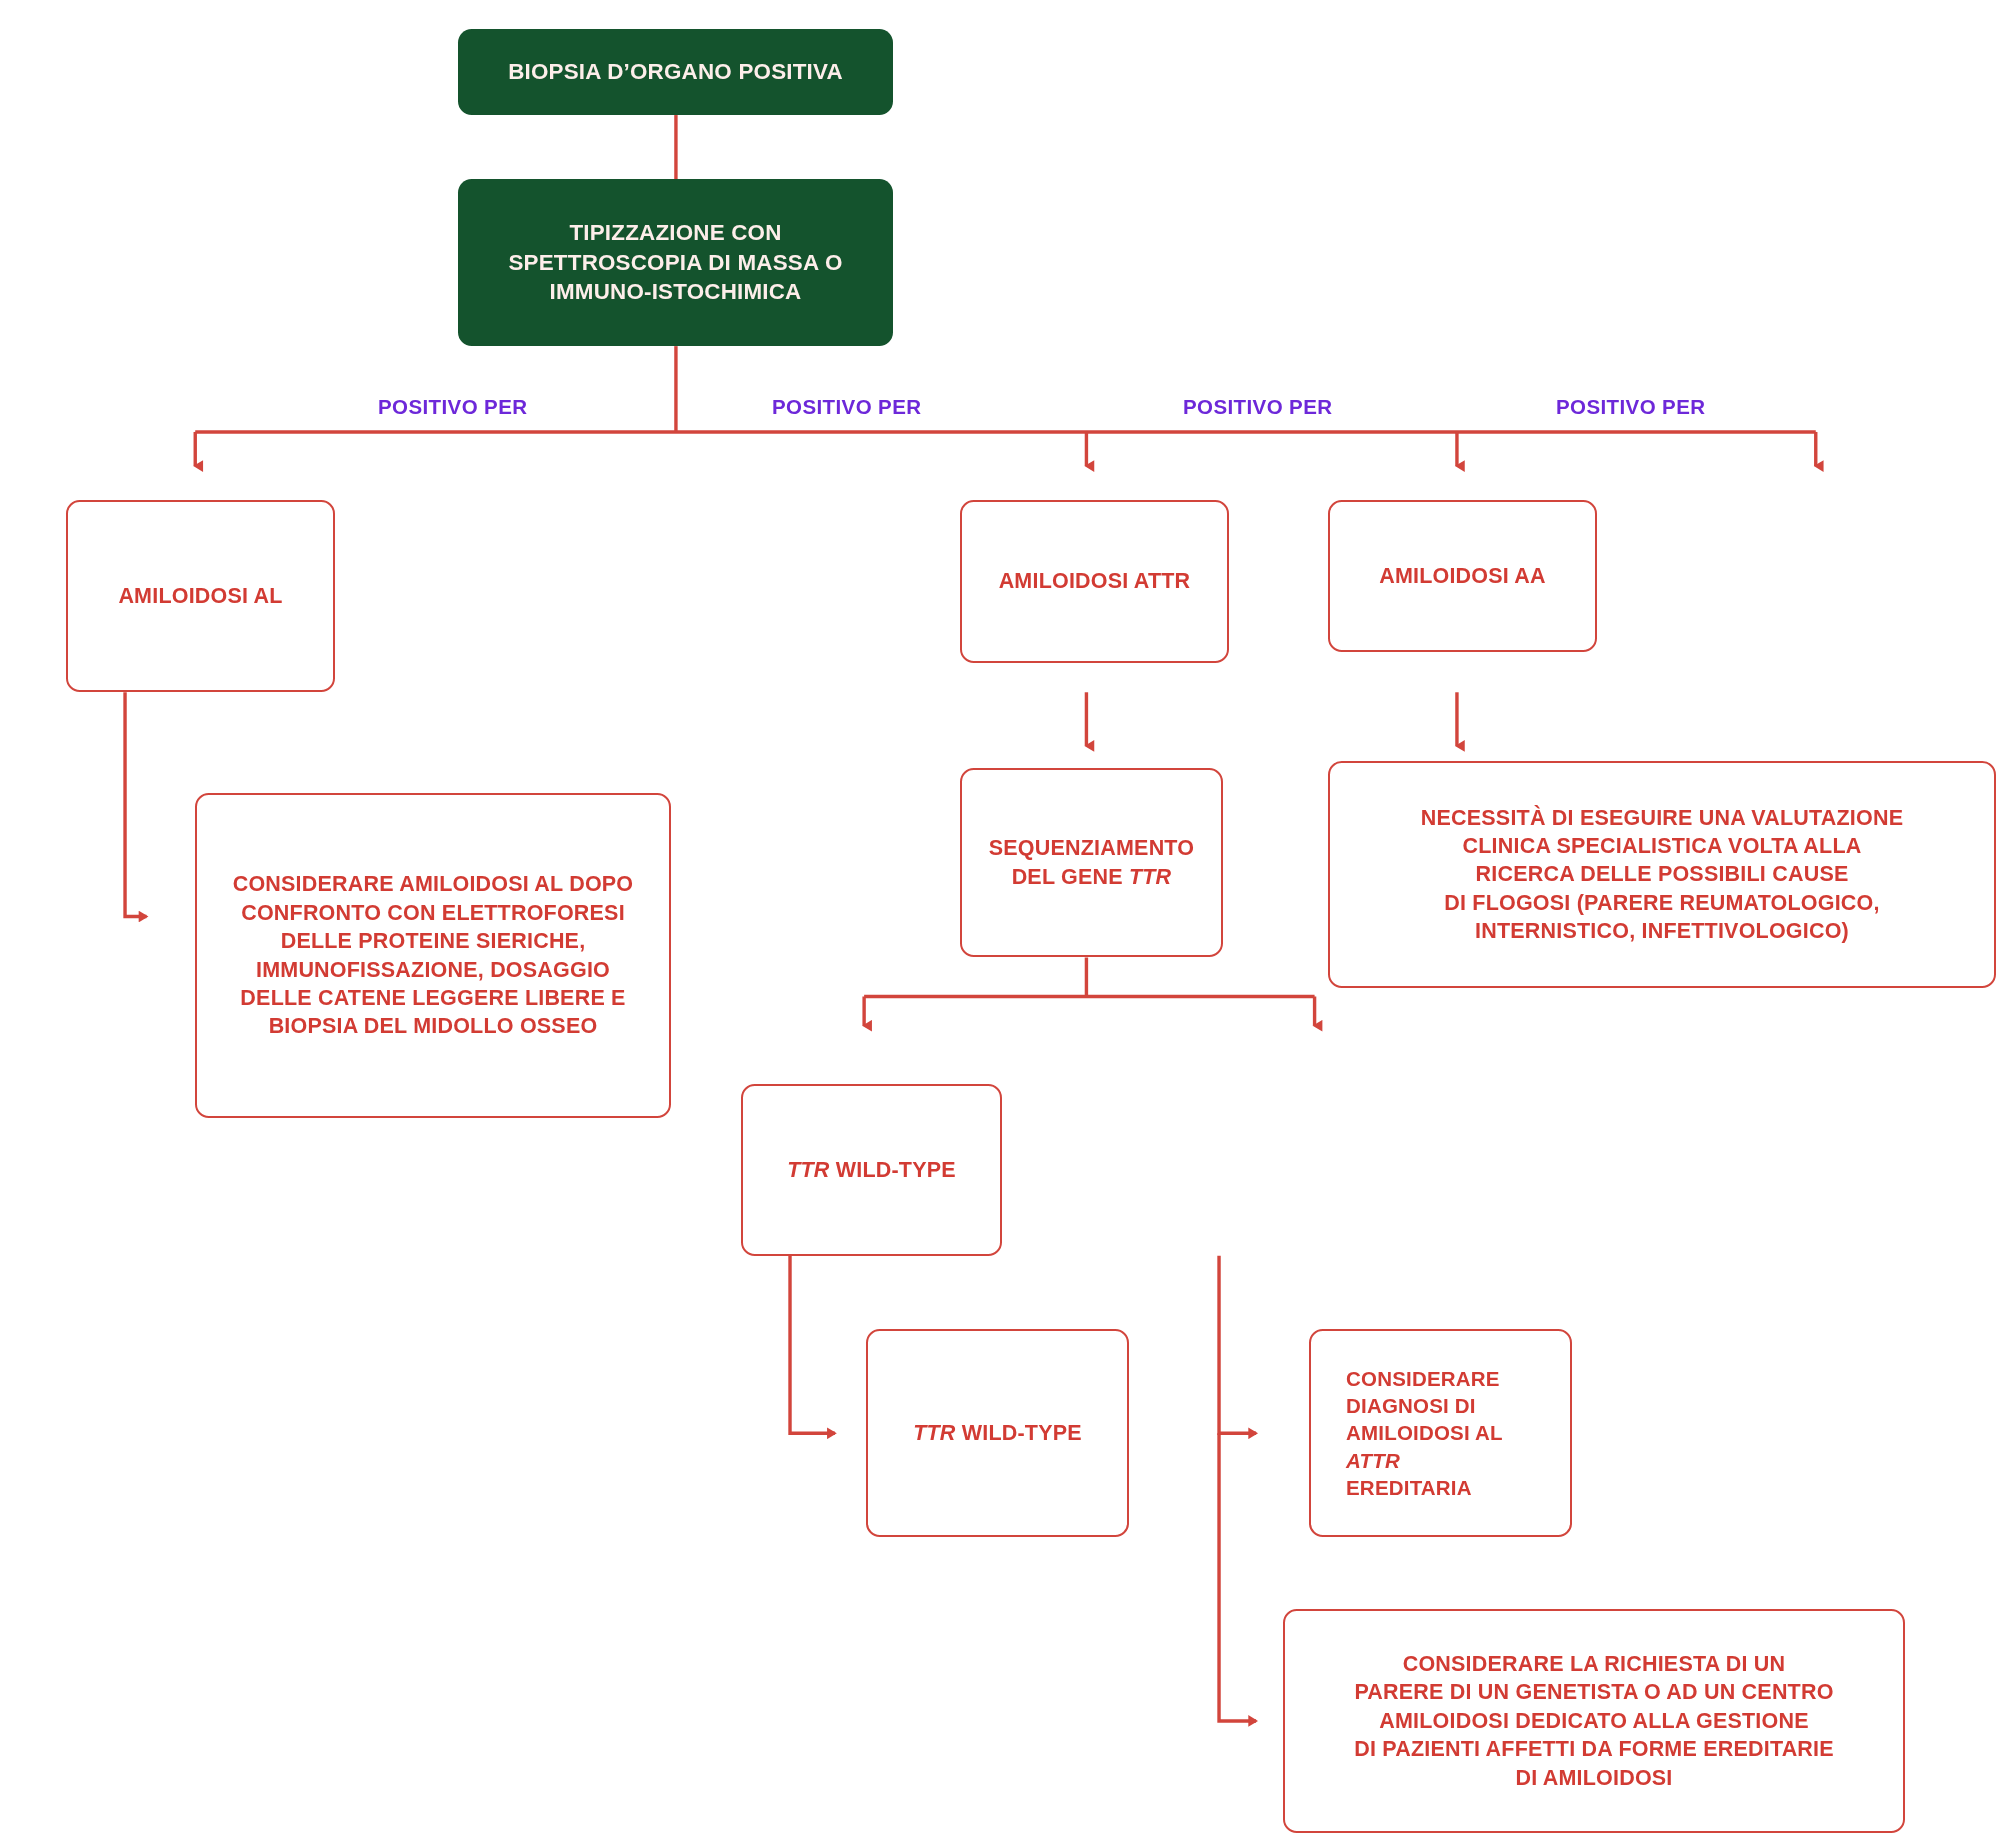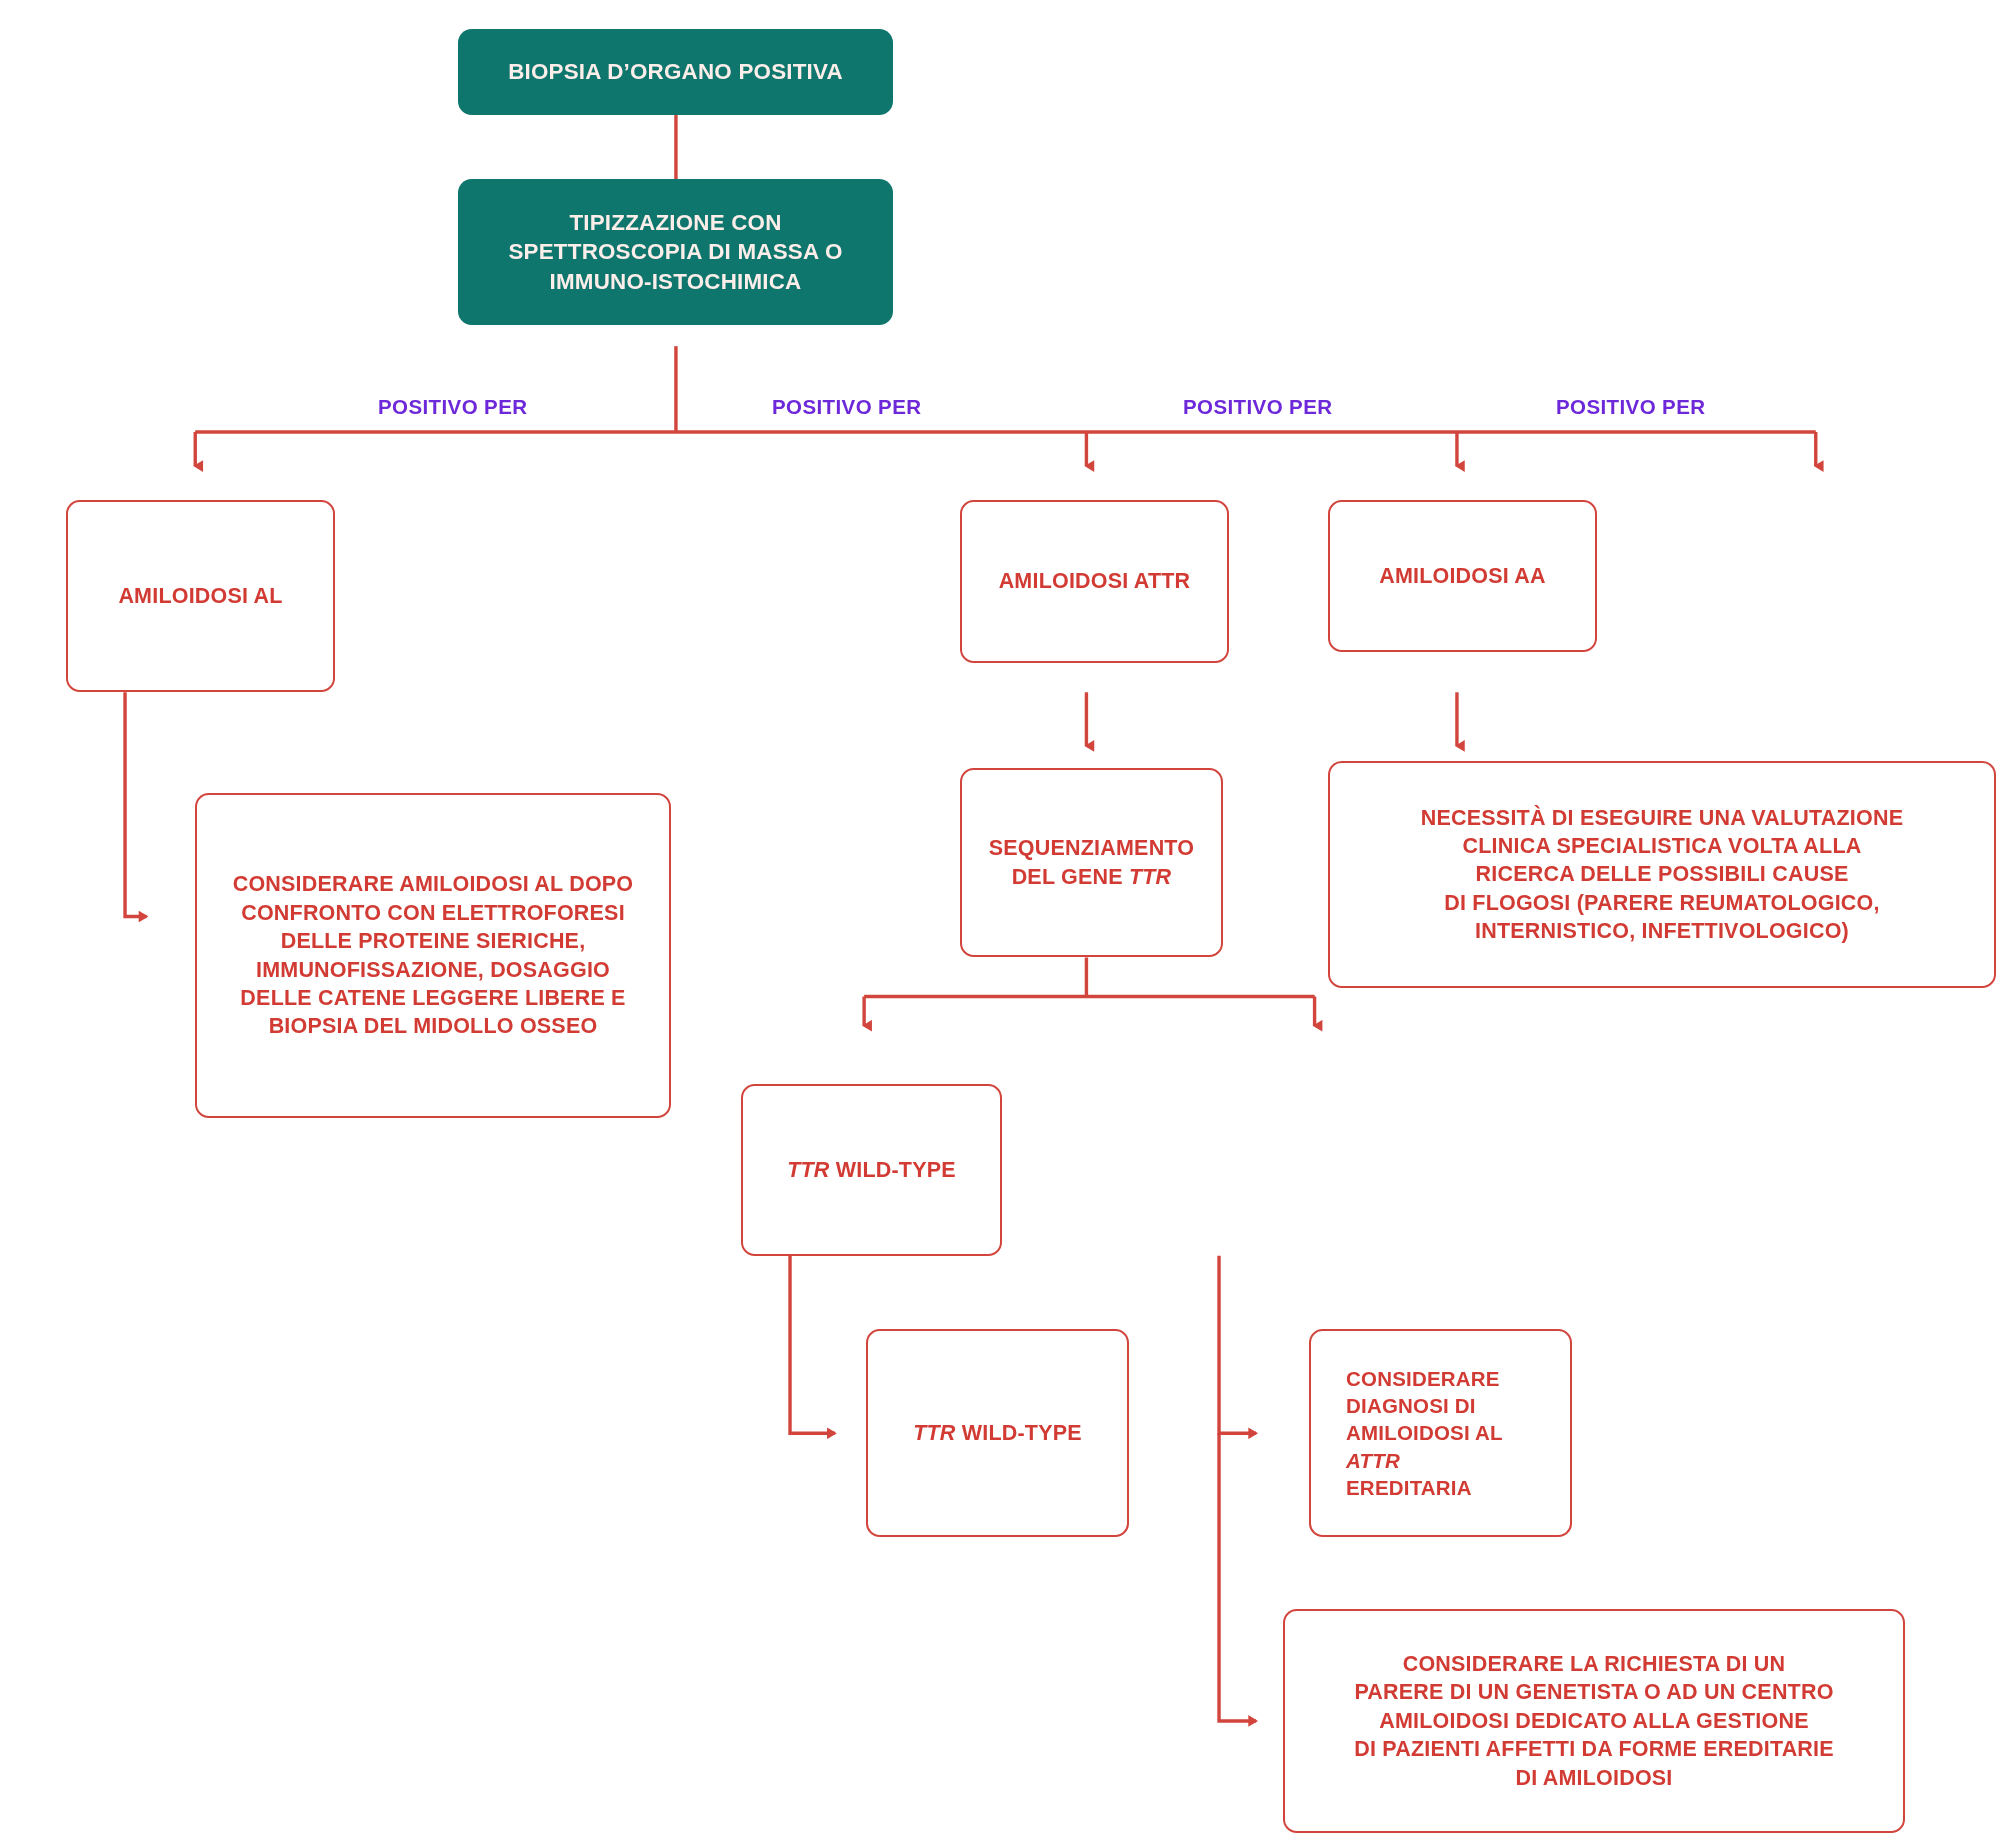--- a/index.html
+++ b/index.html
@@ -28,21 +28,21 @@
     position: absolute;
     box-sizing: border-box;
     display: flex;
     align-items: center;
     justify-content: center;
     text-align: center;
     line-height: 1.32;
     letter-spacing: 0.2px;
   }
   .node-solid {
-    background: #0f766e;
+    background: #14532d;
     color: #fdeeea;
     border-radius: 13.7px;
     font-weight: 700;
     font-size: 22.4px;
   }
   .node-outline {
     background: #ffffff;
     border: 2.9px solid #d2453c;
     border-radius: 13.7px;
     color: #d23b33;
@@ -106,21 +106,21 @@
       <path d="M1250,1288 L1250,1470 L1288,1470" marker-end="url(#arrowRight)"></path>
 
       <path d="M1250,1470 L1250,1765 L1288,1765" marker-end="url(#arrowRight)"></path>
     </g>
   </svg>
 
   <div class="node node-solid" style="left:458px; top:29px; width:435px; height:86px;">
     <span class="txt">BIOPSIA D’ORGANO POSITIVA</span>
   </div>
 
-  <div class="node node-solid" style="left:458px; top:179px; width:435px; height:146px;">
+  <div class="node node-solid" style="left:458px; top:179px; width:435px; height:167px;">
     <span class="txt">
       <span>TIPIZZAZIONE CON</span><br>
       <span>SPETTROSCOPIA DI MASSA O</span><br>
       <span>IMMUNO-ISTOCHIMICA</span>
     </span>
   </div>
 
   <div class="edge-label" style="left:378px; top:395px;">POSITIVO PER</div>
   <div class="edge-label" style="left:772px; top:395px;">POSITIVO PER</div>
   <div class="edge-label" style="left:1183px; top:395px;">POSITIVO PER</div>

